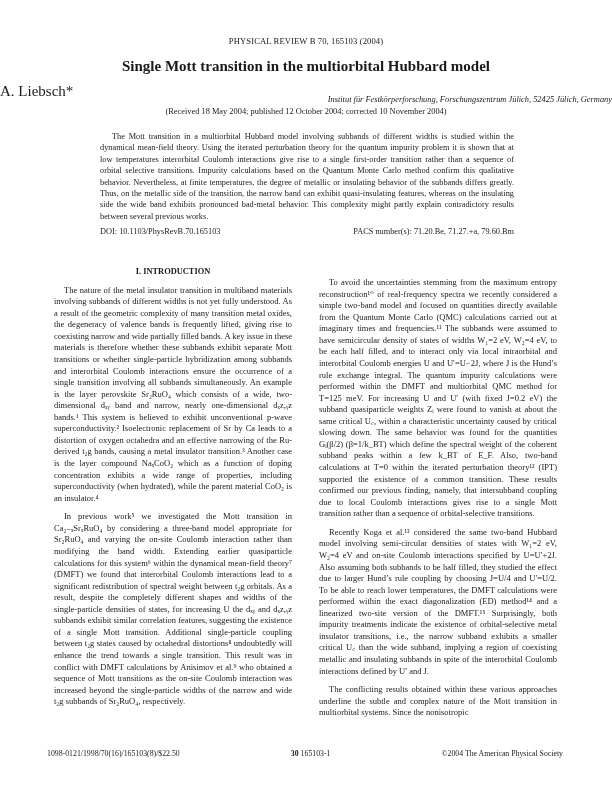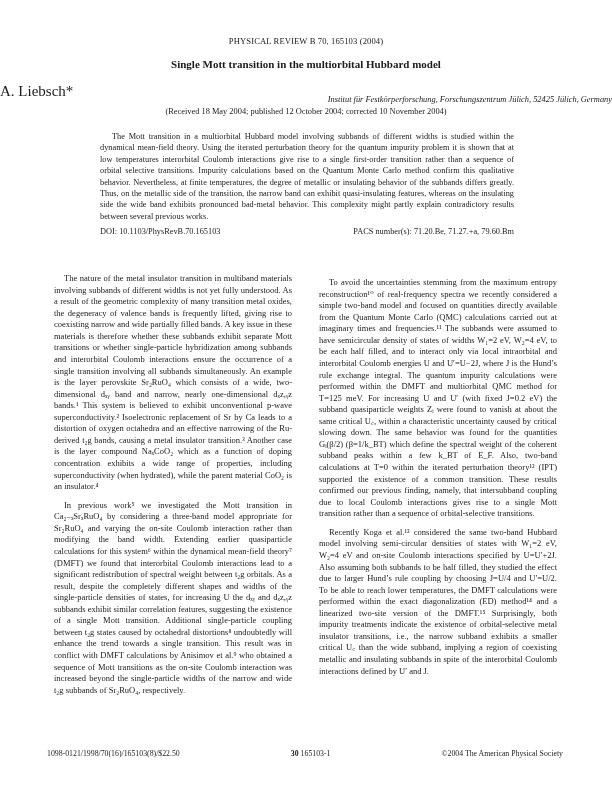--- a/index.html
+++ b/index.html
@@ -1,20 +1,20 @@
 <!DOCTYPE html>
 <html><head>
 <meta charset="utf-8">
 <style>
   html, body { margin: 0; padding: 0; background: #ffffff; }
   body { width: 612px; height: 792px; position: relative; overflow: hidden;
          font-family: "Liberation Serif", "DejaVu Serif", serif; color: #1a1a1a; }
   .abs { position: absolute; }
   .journal { top: 36px; left: 0; width: 612px; text-align: center; font-size: 8.6px; letter-spacing: 0.1px; }
-  .title { top: 58px; left: 0; width: 612px; text-align: center; font-size: 11px; font-weight: bold; }
+  .title { top: 58px; left: 0; width: 612px; text-align: center; font-size: 15px; font-weight: bold; }
   .author { top: 83px; left: 0; width: 532px; text-align: left; font-size: 15px; }
   .affil { top: 95px; left: 0; width: 612px; text-align: right; font-size: 8.4px; font-style: italic; }
   .dates { top: 107px; left: 0; width: 612px; text-align: center; font-size: 8.4px; }
   .abstract { top: 131px; left: 100px; width: 414px; font-size: 8.3px; line-height: 11.4px; text-align: justify; text-indent: 12px; }
   .meta { top: 227px; left: 100px; width: 414px; font-size: 8.3px; display: flex; justify-content: space-between; }
   .col { top: 266px; width: 252px; font-size: 8.5px; line-height: 11.56px; text-align: justify; hyphens: auto; }
   .col p { margin: 7px; text-indent: 10px; }
   .col-left { left: 47px; }
   .col-right { left: 312px; top: 270px; }
   .section-head { text-align: center; font-weight: bold; font-size: 8.4px; margin: 0 0 5px 0; text-indent: 0; }
@@ -31,26 +31,28 @@
 <div class="abs dates">(Received 18 May 2004; published 12 October 2004; corrected 10 November 2004)</div>
 
 <div class="abs abstract">The Mott transition in a multiorbital Hubbard model involving subbands of different widths is studied within the dynamical mean-field theory. Using the iterated perturbation theory for the quantum impurity problem it is shown that at low temperatures interorbital Coulomb interactions give rise to a single first-order transition rather than a sequence of orbital selective transitions. Impurity calculations based on the Quantum Monte Carlo method confirm this qualitative behavior. Nevertheless, at finite temperatures, the degree of metallic or insulating behavior of the subbands differs greatly. Thus, on the metallic side of the transition, the narrow band can exhibit quasi-insulating features, whereas on the insulating side the wide band exhibits pronounced bad-metal behavior. This complexity might partly explain contradictory results between several previous works.</div>
 
 <div class="abs meta">
   <span>DOI: 10.1103/PhysRevB.70.165103</span>
   <span>PACS number(s): 71.20.Be, 71.27.+a, 79.60.Bm</span>
 </div>
 
 <div class="abs col col-left">
+  <div class="section-head">I. INTRODUCTION</div>
   <p>The nature of the metal insulator transition in multiband materials involving subbands of different widths is not yet fully understood. As a result of the geometric complexity of many transition metal oxides, the degeneracy of valence bands is frequently lifted, giving rise to coexisting narrow and wide partially filled bands. A key issue in these materials is therefore whether these subbands exhibit separate Mott transitions or whether single-particle hybridization among subbands and interorbital Coulomb interactions ensure the occurrence of a single transition involving all subbands simultaneously. An example is the layer perovskite Sr₂RuO₄ which consists of a wide, two-dimensional dₓᵧ band and narrow, nearly one-dimensional dₓz,ᵧz bands.¹ This system is believed to exhibit unconventional p-wave superconductivity.² Isoelectronic replacement of Sr by Ca leads to a distortion of oxygen octahedra and an effective narrowing of the Ru-derived t₂g bands, causing a metal insulator transition.³ Another case is the layer compound NaₓCoO₂ which as a function of doping concentration exhibits a wide range of properties, including superconductivity (when hydrated), while the parent material CoO₂ is an insulator.⁴</p>
   <p>In previous work⁵ we investigated the Mott transition in Ca₂₋ₓSrₓRuO₄ by considering a three-band model appropriate for Sr₂RuO₄ and varying the on-site Coulomb interaction rather than modifying the band width. Extending earlier quasiparticle calculations for this system⁶ within the dynamical mean-field theory⁷ (DMFT) we found that interorbital Coulomb interactions lead to a significant redistribution of spectral weight between t₂g orbitals. As a result, despite the completely different shapes and widths of the single-particle densities of states, for increasing U the dₓᵧ and dₓz,ᵧz subbands exhibit similar correlation features, suggesting the existence of a single Mott transition. Additional single-particle coupling between t₂g states caused by octahedral distortions⁸ undoubtedly will enhance the trend towards a single transition. This result was in conflict with DMFT calculations by Anisimov et al.⁹ who obtained a sequence of Mott transitions as the on-site Coulomb interaction was increased beyond the single-particle widths of the narrow and wide t₂g subbands of Sr₂RuO₄, respectively.</p>
 </div>
 
 <div class="abs col col-right">
   <p>To avoid the uncertainties stemming from the maximum entropy reconstruction¹⁰ of real-frequency spectra we recently considered a simple two-band model and focused on quantities directly available from the Quantum Monte Carlo (QMC) calculations carried out at imaginary times and frequencies.¹¹ The subbands were assumed to have semicircular density of states of widths W₁=2 eV, W₂=4 eV, to be each half filled, and to interact only via local intraorbital and interorbital Coulomb energies U and U′=U−2J, where J is the Hund’s rule exchange integral. The quantum impurity calculations were performed within the DMFT and multiorbital QMC method for T=125 meV. For increasing U and U′ (with fixed J=0.2 eV) the subband quasiparticle weights Zᵢ were found to vanish at about the same critical U꜀, within a characteristic uncertainty caused by critical slowing down. The same behavior was found for the quantities Gᵢ(β/2) (β=1/k_BT) which define the spectral weight of the coherent subband peaks within a few k_BT of E_F. Also, two-band calculations at T=0 within the iterated perturbation theory¹² (IPT) supported the existence of a common transition. These results confirmed our previous finding, namely, that intersubband coupling due to local Coulomb interactions gives rise to a single Mott transition rather than a sequence of orbital-selective transitions.</p>
   <p>Recently Koga et al.¹³ considered the same two-band Hubbard model involving semi-circular densities of states with W₁=2 eV, W₂=4 eV and on-site Coulomb interactions specified by U=U′+2J. Also assuming both subbands to be half filled, they studied the effect due to larger Hund’s rule coupling by choosing J=U/4 and U′=U/2. To be able to reach lower temperatures, the DMFT calculations were performed within the exact diagonalization (ED) method¹⁴ and a linearized two-site version of the DMFT.¹⁵ Surprisingly, both impurity treatments indicate the existence of orbital-selective metal insulator transitions, i.e., the narrow subband exhibits a smaller critical U꜀ than the wide subband, implying a region of coexisting metallic and insulating subbands in spite of the interorbital Coulomb interactions defined by U′ and J.</p>
+  <p>The conflicting results obtained within these various approaches underline the subtle and complex nature of the Mott transition in multiorbital systems. Since the nonisotropic</p>
 </div>
 
 <div class="abs footer">
   <span>1098-0121/1998/70(16)/165103(8)/$22.50</span>
   <span class="center"><b>30</b> <span>165103-1</span></span>
   <span>©2004 The American Physical Society</span>
 </div>
 
 </body></html>

